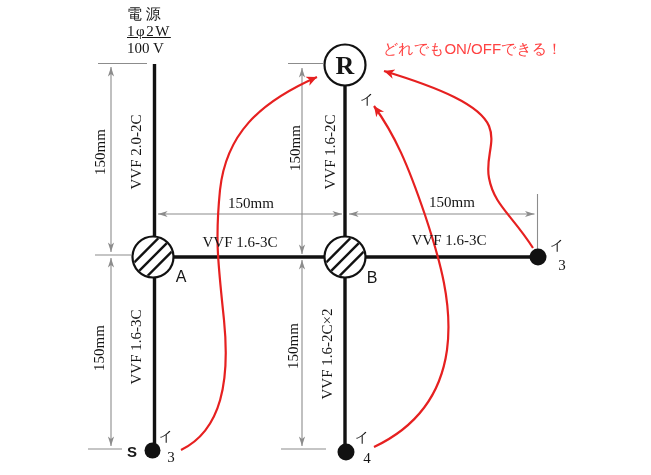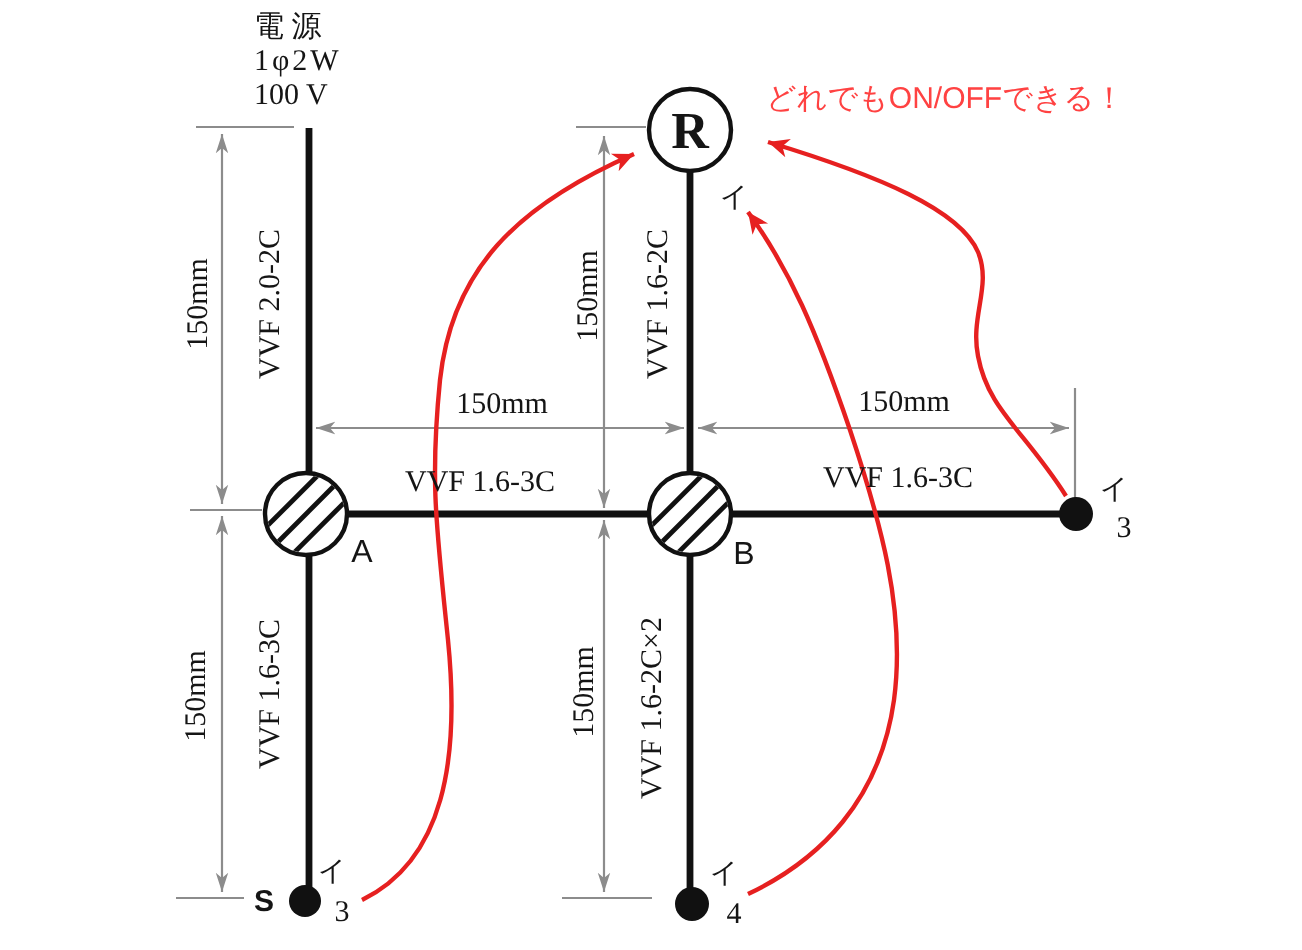--- a/index.html
+++ b/index.html
@@ -9,21 +9,21 @@
   .cable{stroke:var(--line,#111);stroke-width:3.4;fill:none;}
   .sym-circle{fill:#fff;stroke:var(--line,#111);stroke-width:2.2;}
   .hatch{stroke:var(--line,#111);stroke-width:2.4;}
   .dot{fill:var(--line,#111);stroke:none;}
   .dim{stroke:var(--dimension,#8c8c8c);stroke-width:1.1;fill:none;}
   .redcurve{stroke:var(--arrow-red,#e62020);stroke-width:2.2;fill:none;}
   .lbl{position:absolute;transform:translate(-50%,-50%);white-space:nowrap;
        font-size:15px;line-height:1;}
   .v{transform:translate(-50%,-50%) rotate(-90deg);}
   .src{position:absolute;left:127px;top:6px;font-size:15px;line-height:17px;white-space:nowrap;}
-  .src .sp{letter-spacing:1.5px;}
+  .src .sp{letter-spacing:1.5px;text-decoration:underline;}
   .lampR{font-size:26px;font-weight:bold;}
   .kat{font-size:14px;}
   .num{font-size:15px;}
   .boxlbl{font-size:16px;font-family:"Liberation Sans","DejaVu Sans",sans-serif;}
   .slbl{font-size:15px;font-weight:600;font-family:"Liberation Sans","DejaVu Sans",sans-serif;}
   .note{position:absolute;left:383px;top:40px;transform:none;white-space:nowrap;
         font-family:"Liberation Sans","DejaVu Sans",sans-serif;font-size:15px;
         color:var(--note-red,#ff4242);text-align:center;}
 </style>
 </head>

